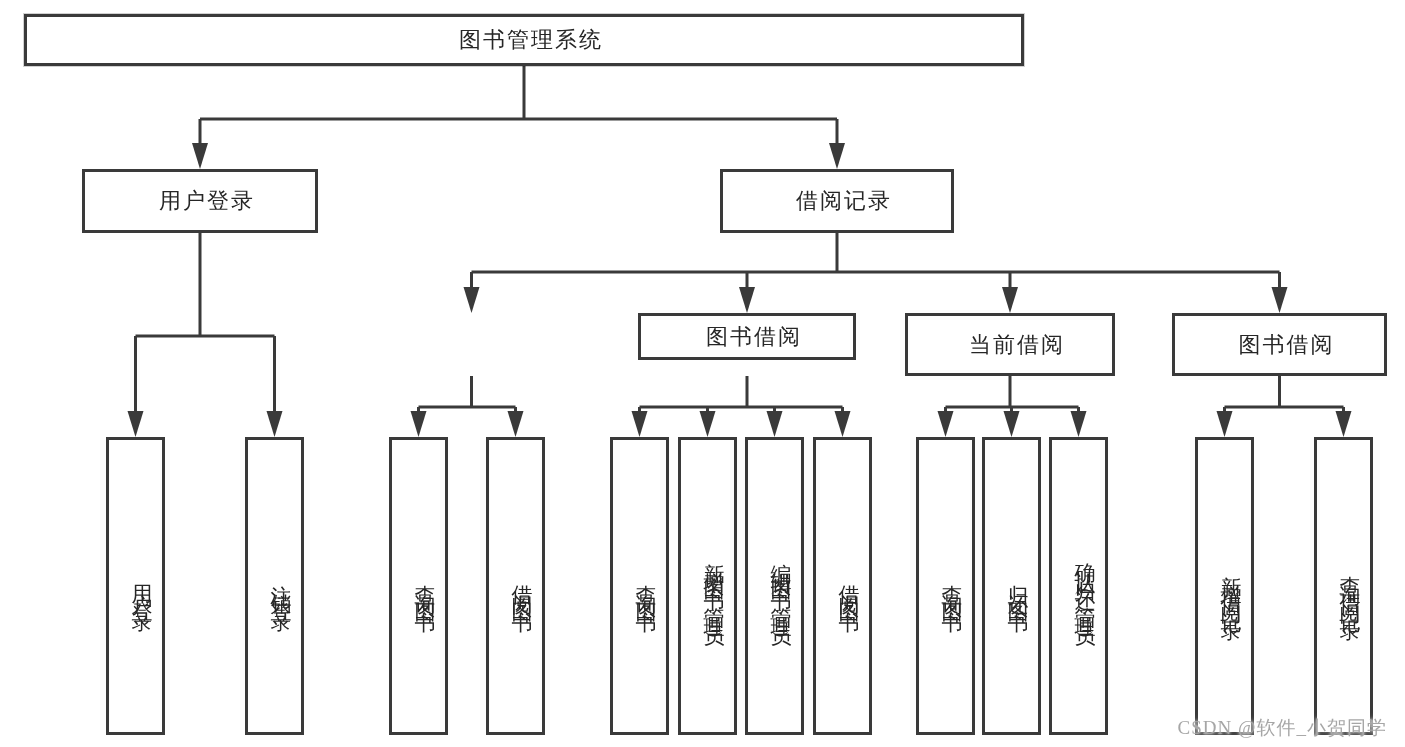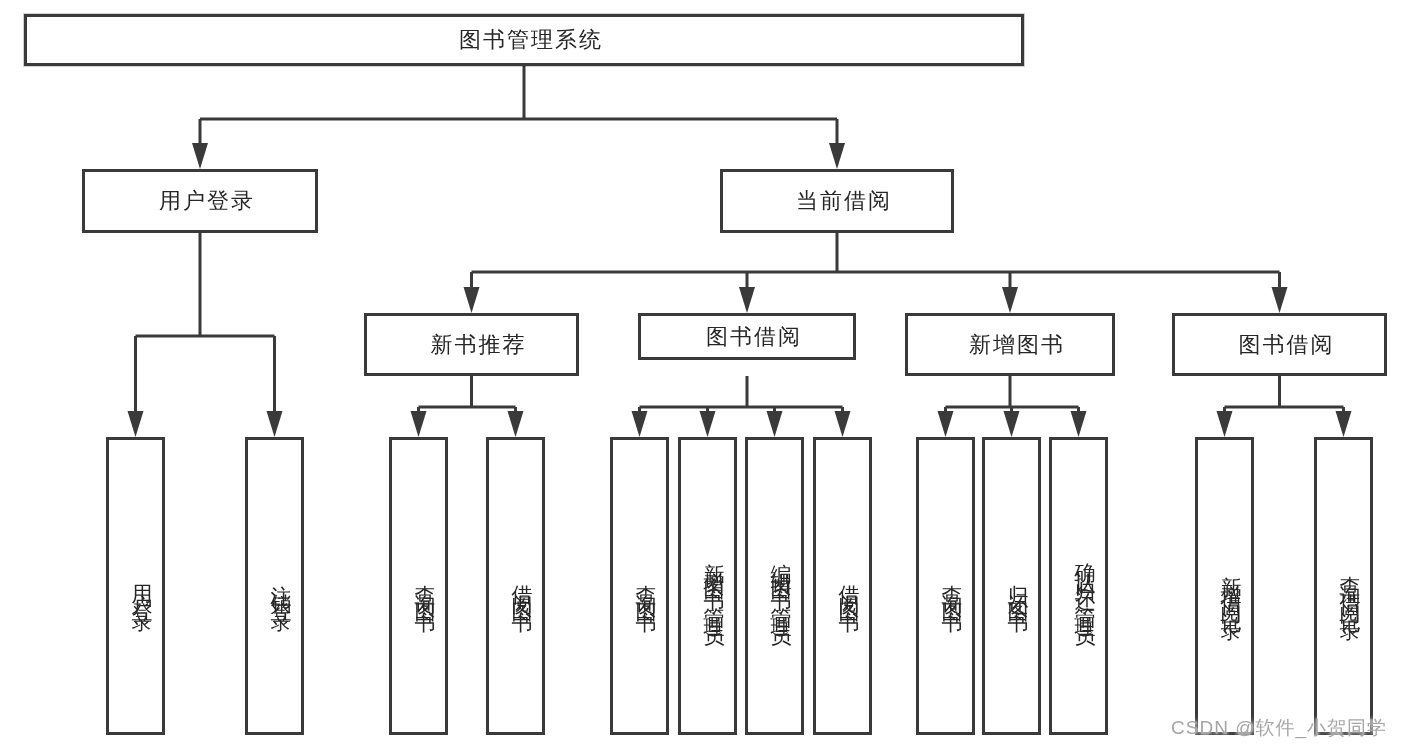--- a/index.html
+++ b/index.html
@@ -26,20 +26,21 @@
   .root{box-shadow:0 0 0 1px rgba(0,0,0,.18);}
   .v{
     writing-mode:vertical-rl;text-orientation:mixed;
     font-size:21px;letter-spacing:9px;line-height:1;
   }
   .watermark{
     position:absolute;right:18px;bottom:6px;
     font-size:19px;letter-spacing:1px;color:var(--watermark);
     text-shadow:0 0 3px #fff,0 0 6px #fff;
     pointer-events:none;
+    font-family:Liberation Serif, serif;
   }
 </style>
 </head>
 <body>
 
 <div class="canvas">
 
   <svg class="wires" width="1405" height="747" viewBox="0 0 1405 747" aria-hidden="true">
     <g stroke="currentColor" stroke-width="3" fill="none">
       <path d="M524 66 V119 M200 119 H837 M200 119 V146 M837 119 V146"></path>
@@ -69,25 +70,24 @@
       <polygon points="1003.5,411 1019.5,411 1011.5,437"></polygon>
       <polygon points="1070.5,411 1086.5,411 1078.5,437"></polygon>
       <polygon points="1216.5,411 1232.5,411 1224.5,437"></polygon>
       <polygon points="1335.5,411 1351.5,411 1343.5,437"></polygon>
     </g>
   </svg>
 
   <div class="node h root" style="left:24px;top:14px;width:1000px;height:52px">图书管理系统</div>
 
   <div class="node h" style="left:82px;top:169px;width:236px;height:64px">用户登录</div>
-  <div class="node h" style="left:720px;top:169px;width:234px;height:64px">当前借阅</div>
+  <div class="node h" style="left:720px;top:169px;width:234px;height:64px">借阅记录</div>
 
-  <div class="node h" style="left:364px;top:313px;width:215px;height:63px">新书推荐</div>
   <div class="node h" style="left:638px;top:313px;width:218px;height:47px">图书借阅</div>
-  <div class="node h" style="left:905px;top:313px;width:210px;height:63px">新增图书</div>
+  <div class="node h" style="left:905px;top:313px;width:210px;height:63px">当前借阅</div>
   <div class="node h" style="left:1172px;top:313px;width:215px;height:63px">图书借阅</div>
 
   <div class="node v" style="left:106px;top:437px;width:59px;height:298px">用户登录</div>
   <div class="node v" style="left:245px;top:437px;width:59px;height:298px">注销登录</div>
 
   <div class="node v" style="left:389px;top:437px;width:59px;height:298px">查询图书</div>
   <div class="node v" style="left:486px;top:437px;width:59px;height:298px">借阅图书</div>
 
   <div class="node v" style="left:610px;top:437px;width:59px;height:298px">查询图书</div>
   <div class="node v" style="left:678px;top:437px;width:59px;height:298px">新增图书（管理员）</div>

